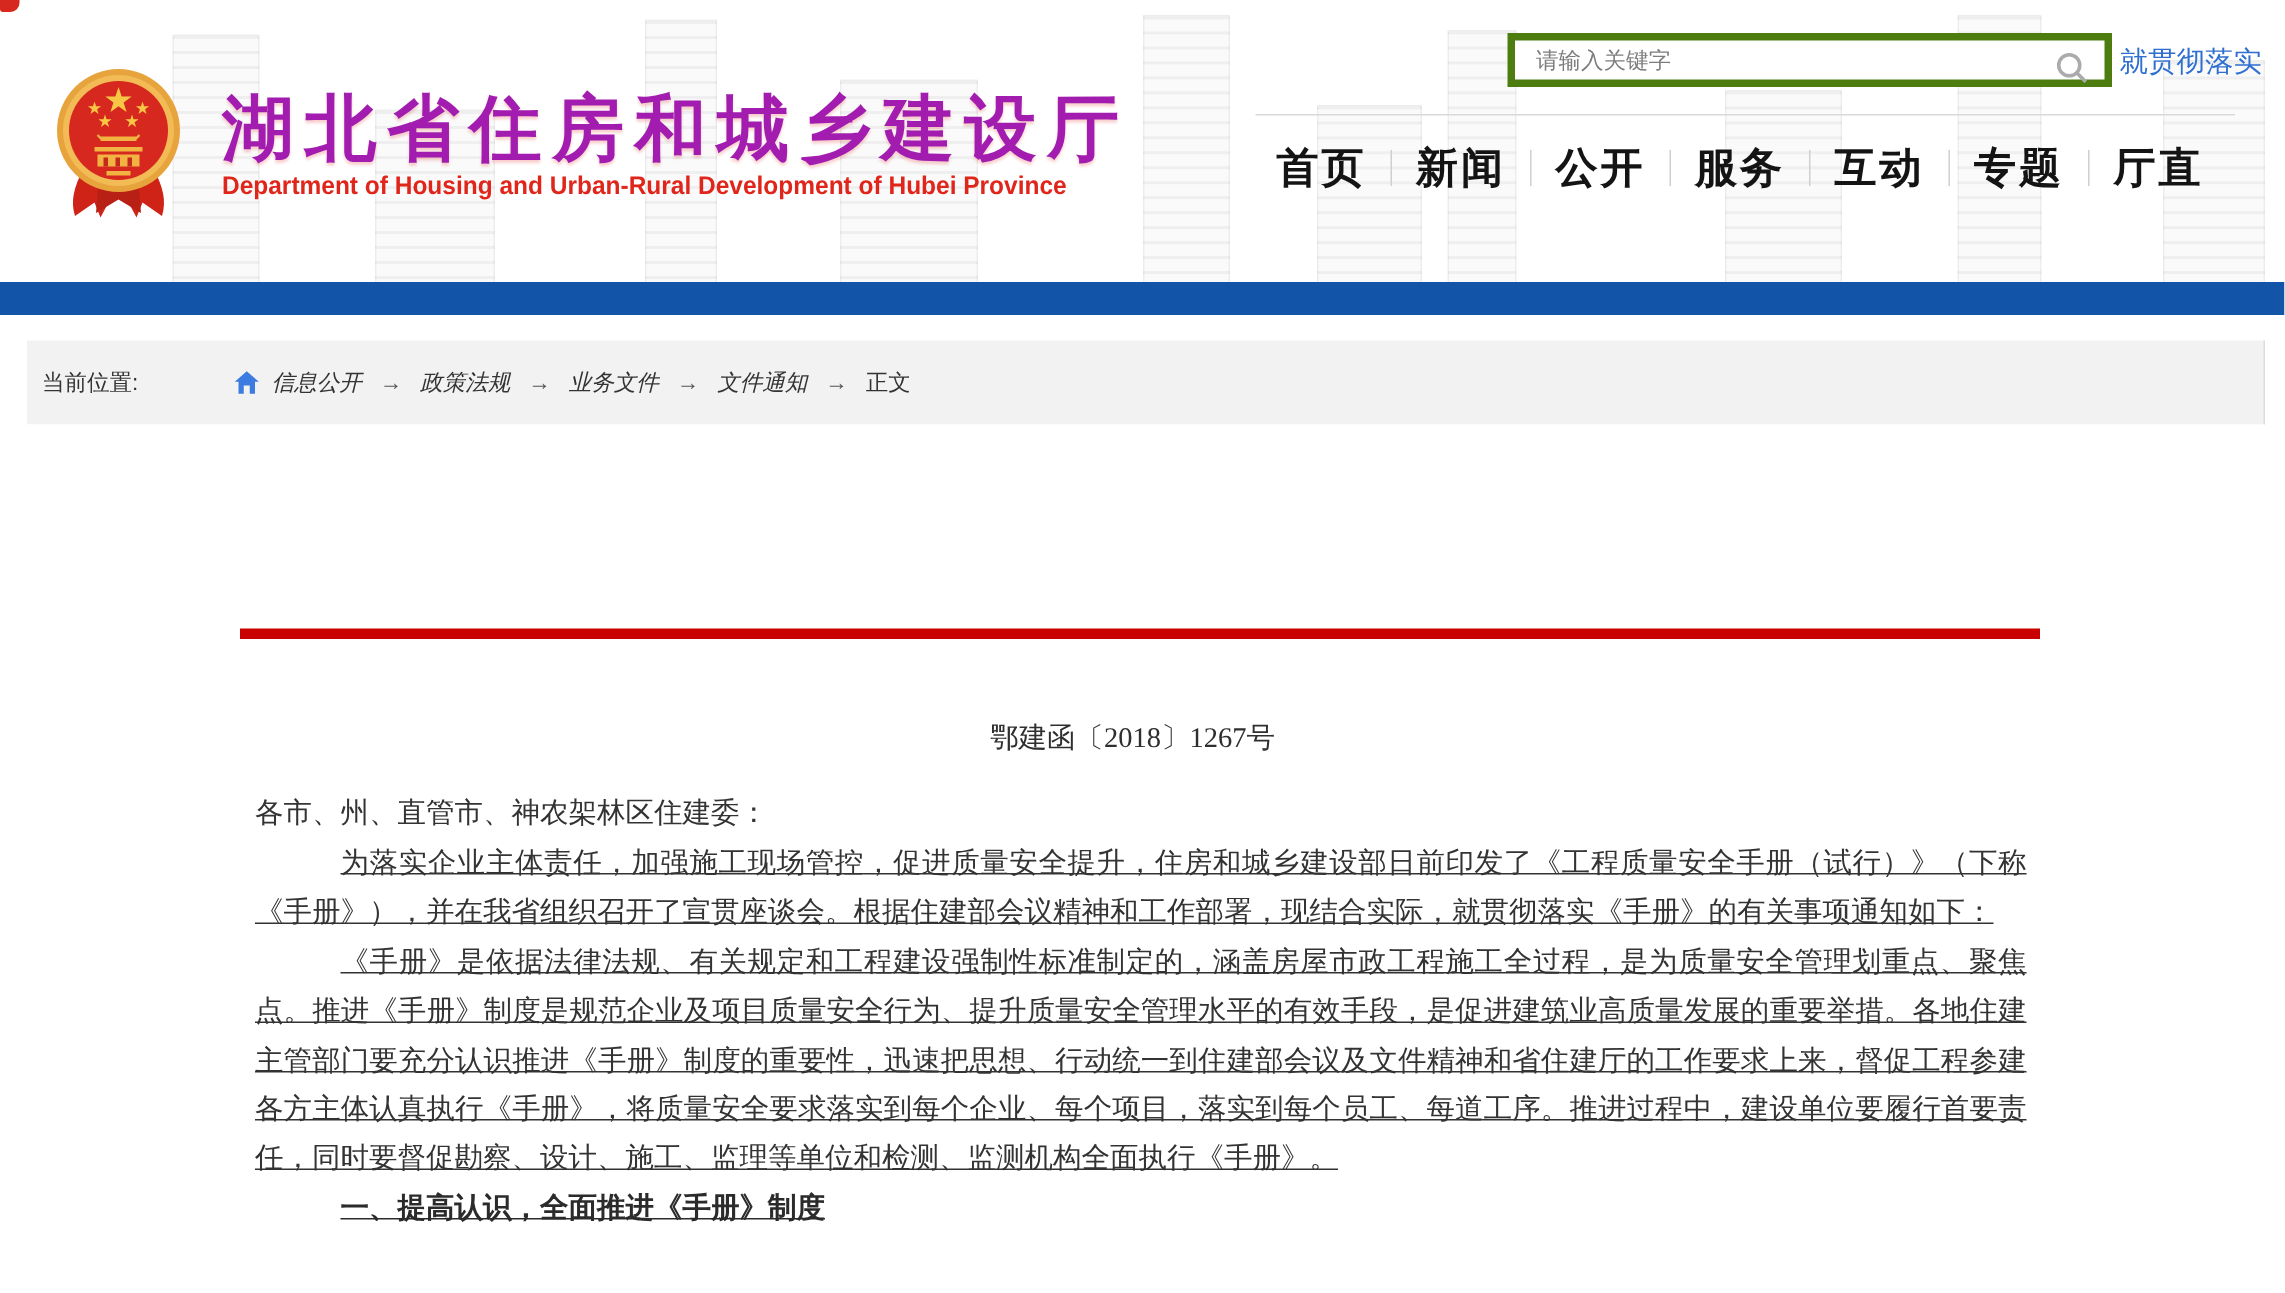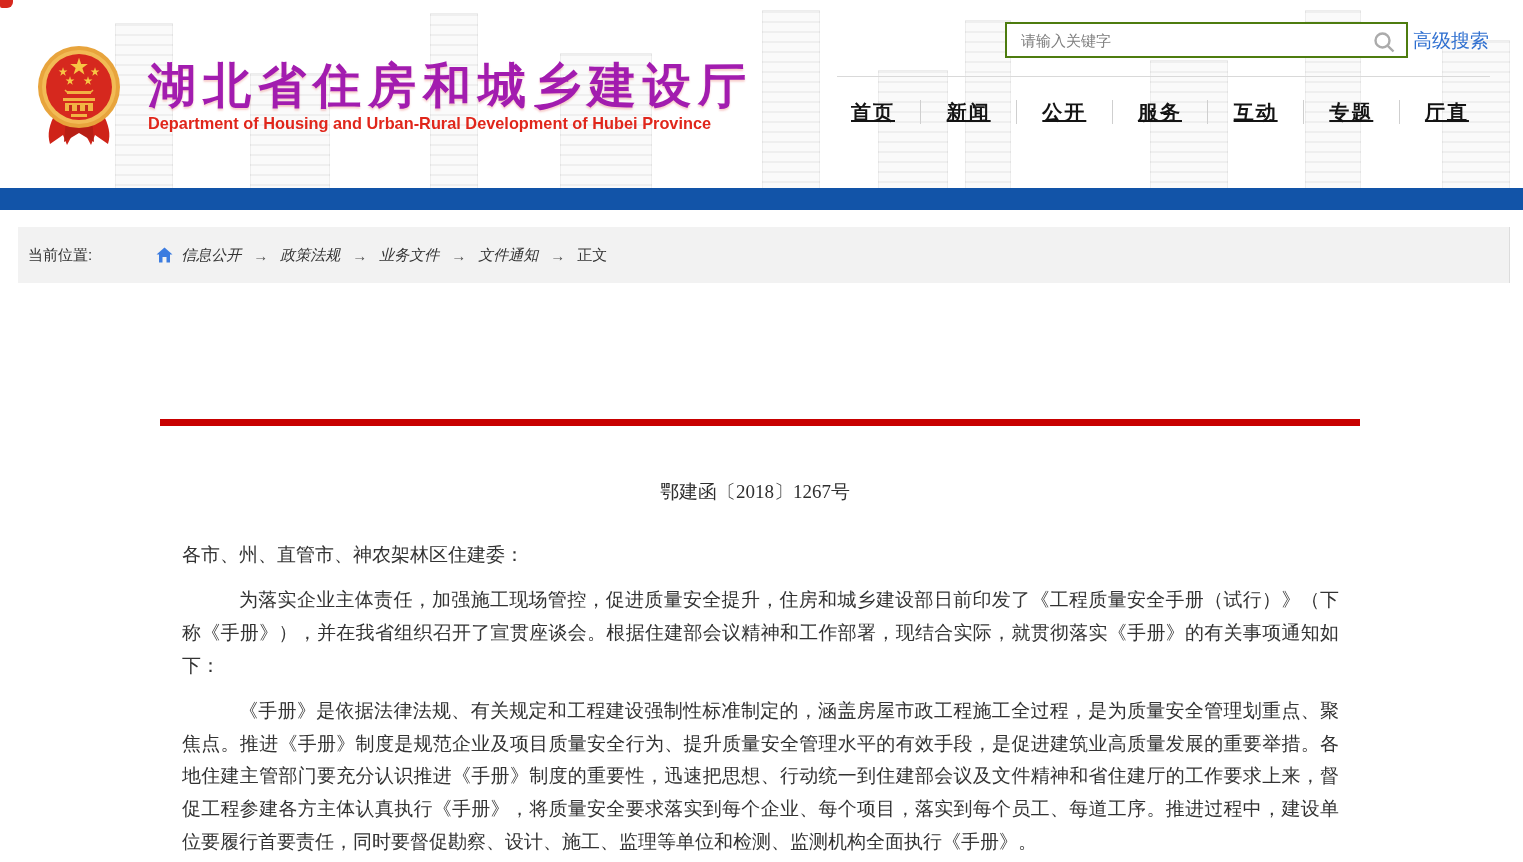--- a/index.html
+++ b/index.html
@@ -20,34 +20,34 @@
   #logo-link { left:36px; top:40px; width:700px; height:110px; cursor:pointer; }
   #emblem { position:absolute; left:0; top:2px; }
   #site-name { position:absolute; left:112px; top:14px; font-size:48px; font-weight:bold;
                color:#a21caf; letter-spacing:7px; white-space:nowrap;
                text-shadow:0 2px 2px rgba(224,38,27,0.22); }
   #site-name-en { position:absolute; left:112px; top:74px; font-size:17px; font-weight:bold;
                   color:#e0261b; letter-spacing:0; white-space:nowrap;
                   transform:scaleX(0.96); transform-origin:left; }
 
   #search-box { left:1005px; top:22px; width:403px; height:36px; background:#fff;
-                border:2px solid #4d7c0f; }
+                border:5px solid #4d7c0f; }
   #search-input { width:100%; height:100%; border:none; outline:none; background:transparent;
                   padding:0 44px 0 14px; font-size:15px; color:#444;
                   font-family:"Liberation Sans", sans-serif; }
   #search-input::placeholder { color:#7d7d7d; opacity:1; }
   #search-icon { position:absolute; right:10px; top:6px; width:24px; height:24px; cursor:pointer; }
   #advanced-search { left:1413px; top:28px; font-size:19px; color:#2e6fd0; cursor:pointer;
                      white-space:nowrap; }
 
   #nav-divider { left:837px; top:76px; width:653px; height:1px; background:#d9d9d9; }
   #main-nav { left:851px; top:92px; width:618px; height:40px; display:flex;
               align-items:center; justify-content:space-between; }
-  .nav-item { font-size:20px; font-weight:bold; color:#141414; letter-spacing:2px;
-              cursor:pointer; white-space:nowrap;text-decoration:underline; }
+  .nav-item { font-size:28px; font-weight:bold; color:#141414; letter-spacing:2px;
+              cursor:pointer; white-space:nowrap; }
   .nav-sep { width:1px; height:24px; background:#cfcfcf; }
 
   #blue-bar { left:0; top:188px; width:1523px; height:22px; background:#1254a8; }
 
   
   #breadcrumb-bar { left:18px; top:227px; width:1492px; height:56px; background:#f2f2f2;
                     display:flex; align-items:center; padding-left:10px; font-size:15px;
                     color:#333; }
   #breadcrumb-bar .crumb { white-space:nowrap; }
   .crumb-link { cursor:pointer;font-style:italic; }
@@ -63,22 +63,22 @@
                    font-family:"Liberation Serif","DejaVu Serif",serif; font-weight:bold;
                    font-size:32px; color:#c80000; letter-spacing:1px; }
   #red-rule { position:absolute; left:160px; top:136px; width:1200px; height:7px;
               background:#c80000; }
   #doc-number { position:absolute; left:0; top:196px; width:1510px; text-align:center;
                 font-family:"Liberation Serif","DejaVu Serif",serif; font-size:19px;
                 color:#2f2f2f; }
   #doc-body { position:absolute; left:170px; top:244px; width:1181px;
               font-family:"Liberation Serif","DejaVu Serif",serif; font-size:19px;
               line-height:32.9px; color:#333; text-align:justify; }
-  #doc-body p { margin:12px; }
-  .indent { text-indent:57px; }
+  #doc-body p { margin:0; }
+  .indent { text-indent:57px;text-decoration:underline; }
   .sec-heading { font-weight:bold; color:#2b2b2b; }
 </style>
 </head>
 <body>
 
 <div id="stage">
 
   <header id="site-header" class="abs">
     <div>
       <div class="bldg" style="left:115px;width:58px;height:165px"></div>
@@ -121,21 +121,21 @@
       <div id="site-name-en">Department of Housing and Urban-Rural Development of Hubei Province</div>
     </div>
 
     <div id="search-box" class="abs">
       <input id="search-input" type="text" placeholder="请输入关键字" style="">
       <svg id="search-icon" viewBox="0 0 24 24">
         <circle cx="10.5" cy="10.5" r="7" fill="none" stroke="#ababab" stroke-width="2.4"></circle>
         <line x1="15.8" y1="15.8" x2="21.5" y2="21.5" stroke="#ababab" stroke-width="2.4"></line>
       </svg>
     </div>
-    <div id="advanced-search" class="abs">高级搜索</div>
+    <div id="advanced-search" class="abs">就贯彻落实</div>
 
     <div id="nav-divider" class="abs"></div>
 
     <nav id="main-nav" class="abs">
       <span class="nav-item">首页</span>
       <span class="nav-sep"></span>
       <span class="nav-item">新闻</span>
       <span class="nav-sep"></span>
       <span class="nav-item">公开</span>
       <span class="nav-sep"></span>

